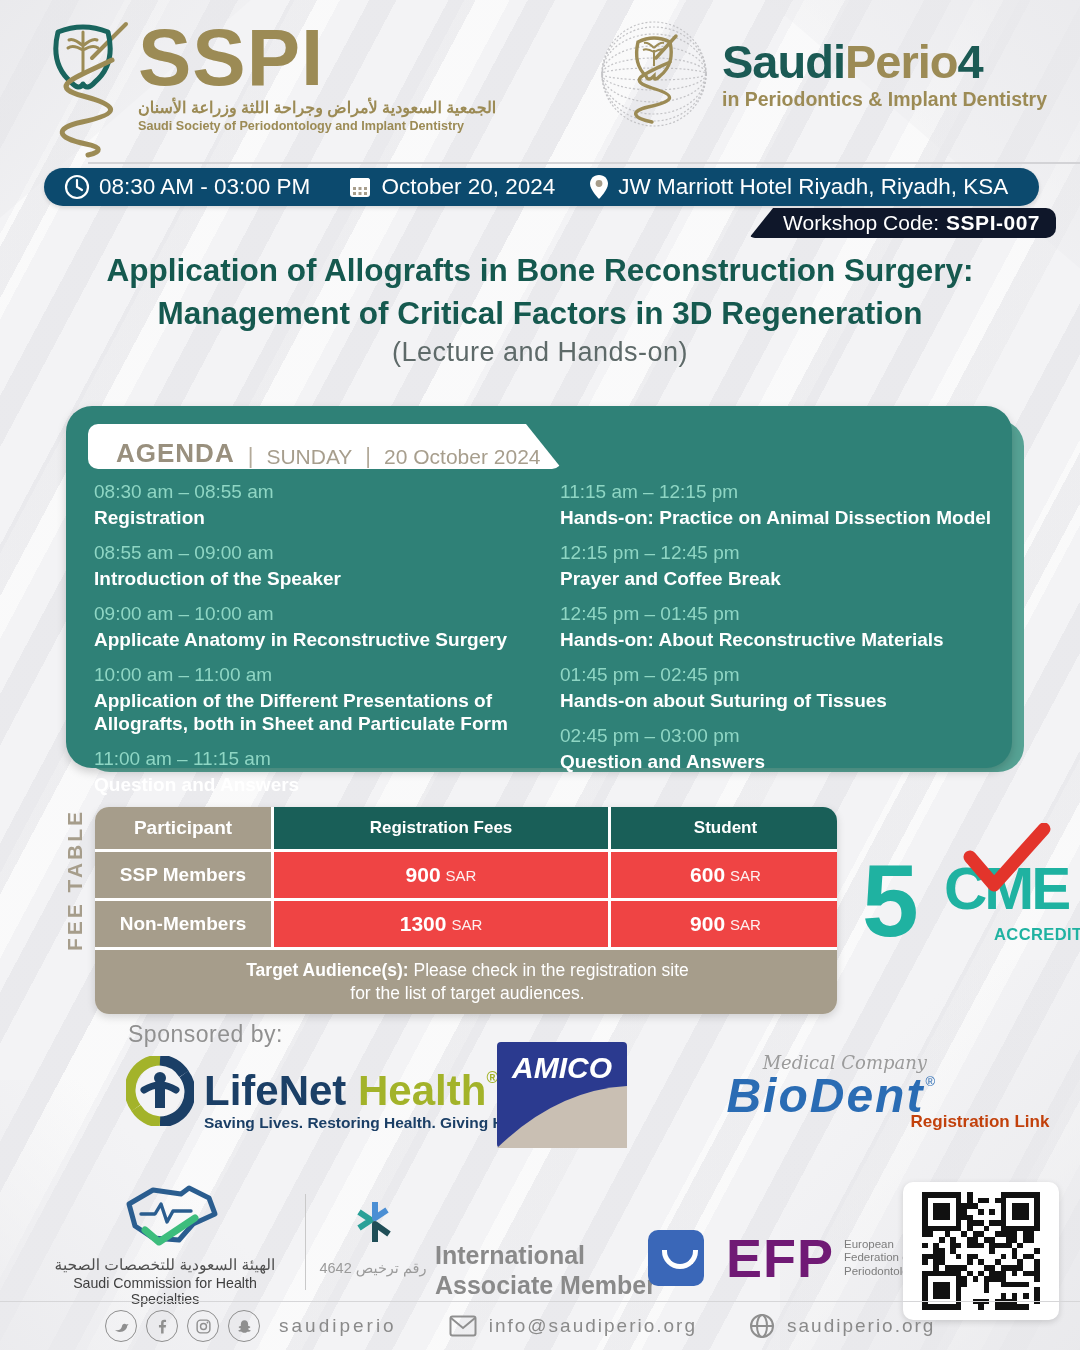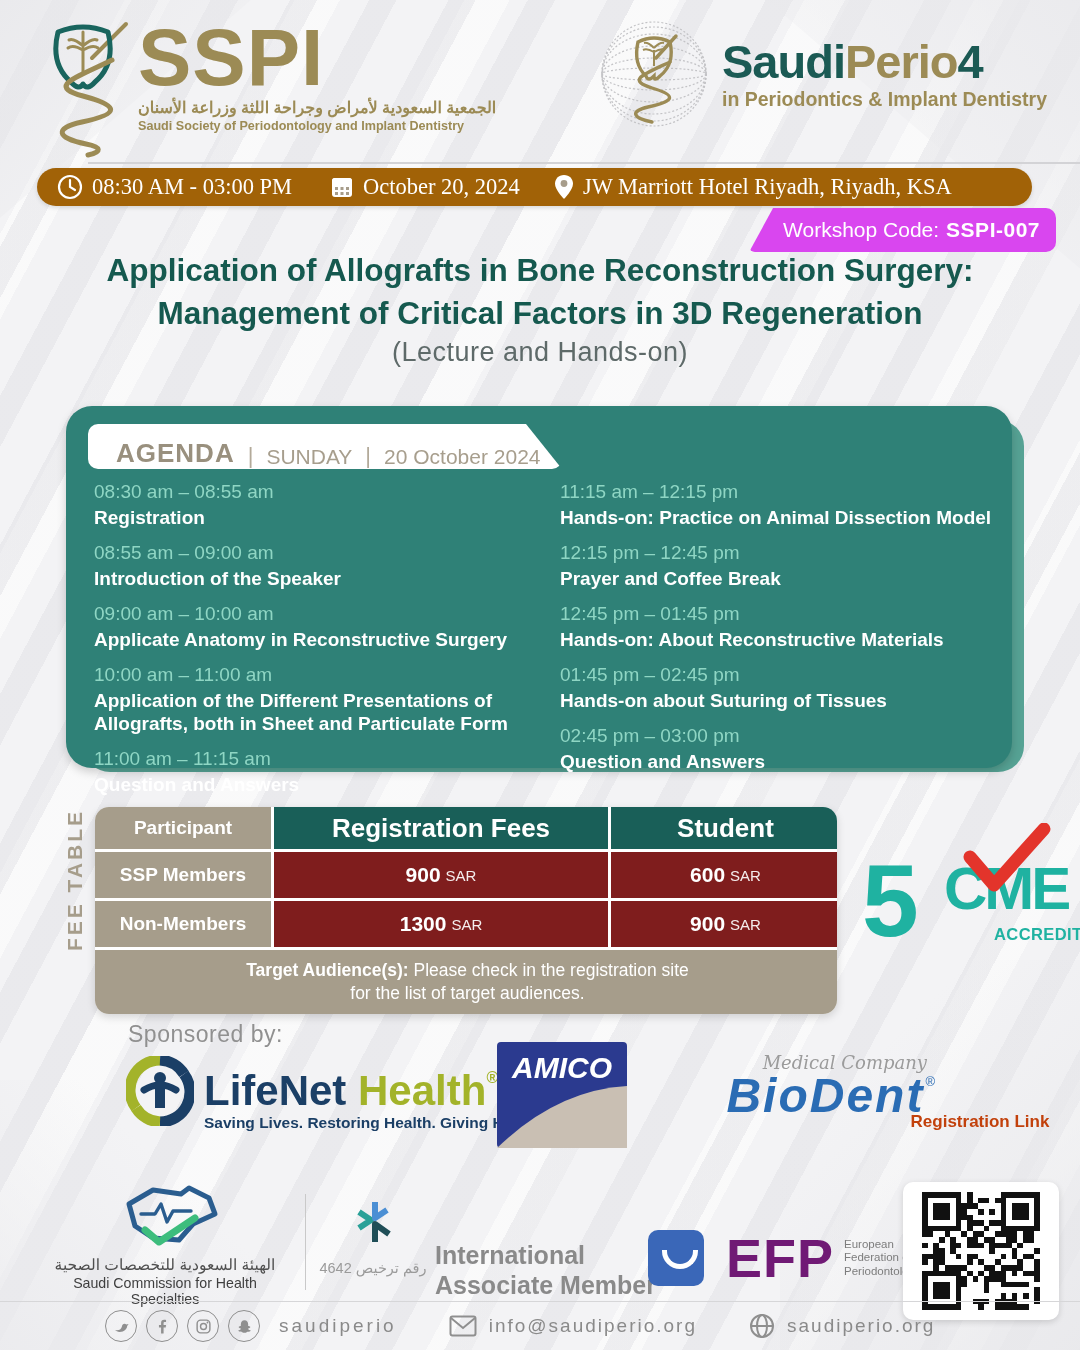--- a/index.html
+++ b/index.html
@@ -23,27 +23,27 @@
   .sspi-en{font-size:12.6px;font-weight:bold;color:#9c8b55;margin-top:2px;}
   .sp-logo{left:596px;top:16px;display:flex;align-items:center;}
   .sp-text{margin-left:10px;}
   .sp-name{font-size:47px;font-weight:bold;line-height:50px;letter-spacing:-1px;}
   .sp-teal{color:#1b5a54;} .sp-gold{color:#9c8b55;}
   .sp-line1{font-size:19.5px;font-weight:bold;color:#1b5a54;margin-top:4px;}
   .sp-line2{font-size:19.5px;font-weight:bold;color:#9c8b55;margin-top:1px;}
   .hdr-line{left:88px;top:162px;width:992px;height:2px;background:#d3d3d6;}
 
   
-  .info-bar{left:37px;top:168px;width:995px;height:38px;background:#a16207;border-radius:19px;
+  .info-bar{left:44px;top:168px;width:995px;height:38px;background:#0c4a6e;border-radius:19px;
             display:flex;align-items:center;color:#ffffff;font-size:22.5px;padding:0 20px;box-sizing:border-box;
-            box-shadow:0 2px 4px rgba(0,0,0,.12);font-family:Liberation Serif, serif;}
+            box-shadow:0 2px 4px rgba(0,0,0,.12);}
   .info-bar svg{flex:0 0 auto;}
   .info-gap1{margin-left:38px;} .info-gap2{margin-left:34px;}
   .info-txt{margin-left:9px;white-space:nowrap;}
-  .ws-badge{right:24px;top:208px;height:44px;background:#d946ef;color:#fff;display:flex;align-items:center;
+  .ws-badge{right:24px;top:208px;height:30px;background:#0f172a;color:#fff;display:flex;align-items:center;
             font-size:21px;padding:0 16px 0 34px;border-radius:6px 10px 10px 6px;
             clip-path:polygon(24px 0,100% 0,100% 100%,0 100%);}
   .ws-badge b{margin-left:7px;letter-spacing:.5px;}
 
   
   .title{left:0;top:249px;width:1080px;text-align:center;font-size:31.5px;font-weight:bold;color:#15594f;line-height:43px;}
   .subtitle{left:0;top:337px;width:1080px;text-align:center;font-size:27px;color:#5e6a69;letter-spacing:.5px;}
 
   
   .ag-accent{left:84px;top:420px;width:940px;height:352px;background:#56a294;border-radius:26px;}
@@ -62,22 +62,22 @@
   .ag-title{font-size:19px;font-weight:bold;color:#ffffff;line-height:23px;}
 
   
   .fee-label{left:-20px;top:868px;width:190px;text-align:center;transform:rotate(-90deg);
              font-size:21px;font-weight:bold;color:#a69d8b;letter-spacing:3px;}
   .fee-table{left:95px;top:807px;width:742px;display:grid;grid-template-columns:176px 334px 229px;
              grid-template-rows:42px 46px 46px 64px;gap:3px;background:#ffffff;border-radius:14px;overflow:hidden;
              box-shadow:0 3px 8px rgba(0,0,0,.15);}
   .ft-cell{display:flex;align-items:center;justify-content:center;color:#fff;}
   .ft-taupe{background:#a69d8b;font-weight:bold;font-size:19px;}
-  .ft-dark{background:#195f58;font-weight:bold;font-size:26px;text-align:center;}
-  .ft-teal{background:#7f1d1d;justify-content:center;}
+  .ft-dark{background:#195f58;font-weight:bold;font-size:17px;text-align:center;}
+  .ft-teal{background:#ef4444;justify-content:center;}
   .ft-num{font-weight:bold;font-size:21px;}
   .ft-unit{font-size:15px;margin-left:5px;opacity:.92;}
   .ft-note{grid-column:1/4;background:#a69d8b;flex-direction:column;font-size:17.5px;line-height:23px;text-align:center;}
 
   
   .cme{left:862px;top:845px;width:205px;height:140px;}
   .cme-5{position:absolute;left:0;top:6px;font-size:102px;font-weight:bold;color:#1fb2a1;line-height:100px;}
   .cme-word{position:absolute;left:82px;top:14px;font-size:60px;font-weight:bold;color:#1fb2a1;letter-spacing:-3px;line-height:60px;}
   .cme-acc{position:absolute;left:84px;top:80px;font-size:16.5px;font-weight:bold;color:#1fb2a1;letter-spacing:.4px;margin-left:48px;}
   .cme-check{position:absolute;left:98px;top:-22px;}

